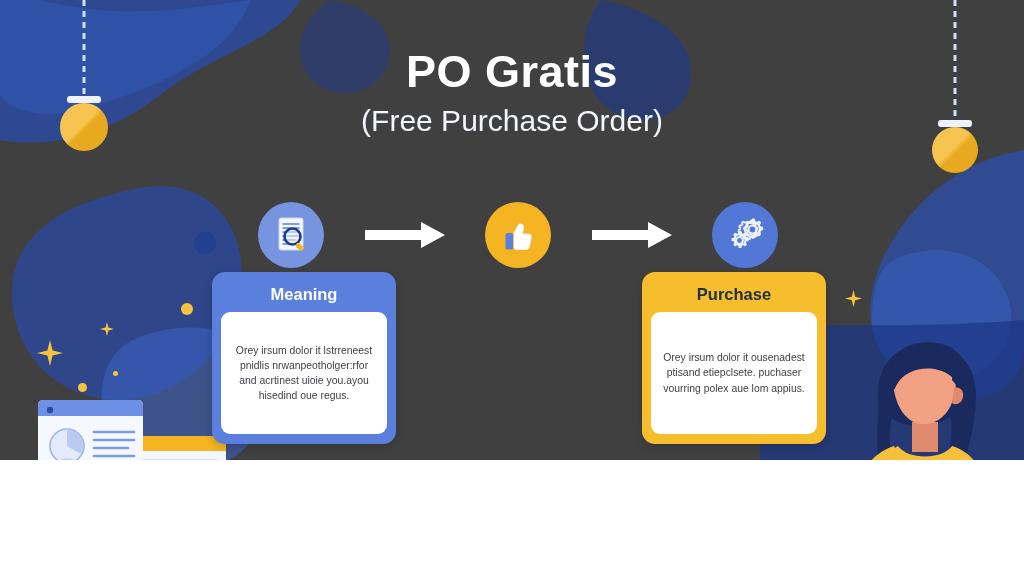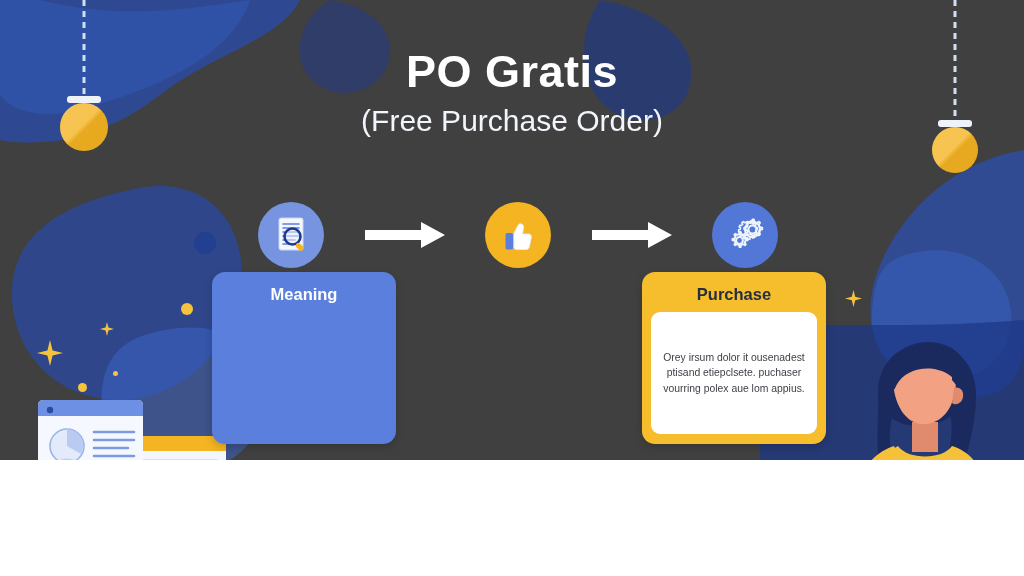--- a/index.html
+++ b/index.html
@@ -232,20 +232,23 @@
         </g>
       </svg>
     </div>
 
   </div>
 
   <div id="cards">
 
     <div class="card card-blue">
       <div class="card-title">Meaning</div>
+      <div class="card-body">
+        <div class="card-text">Orey irsum dolor it lstrreneest pnidlis nrwanpeotholger:rfor and acrtinest uioie you.ayou hisedind oue regus.</div>
+      </div>
     </div>
 
     <div class="card card-yellow">
       <div class="card-title">Purchase</div>
       <div class="card-body">
         <div class="card-text">Orey irsum dolor it ousenadest ptisand etiepclsete. puchaser vourring polex aue lom appius.</div>
       </div>
     </div>
 
 

